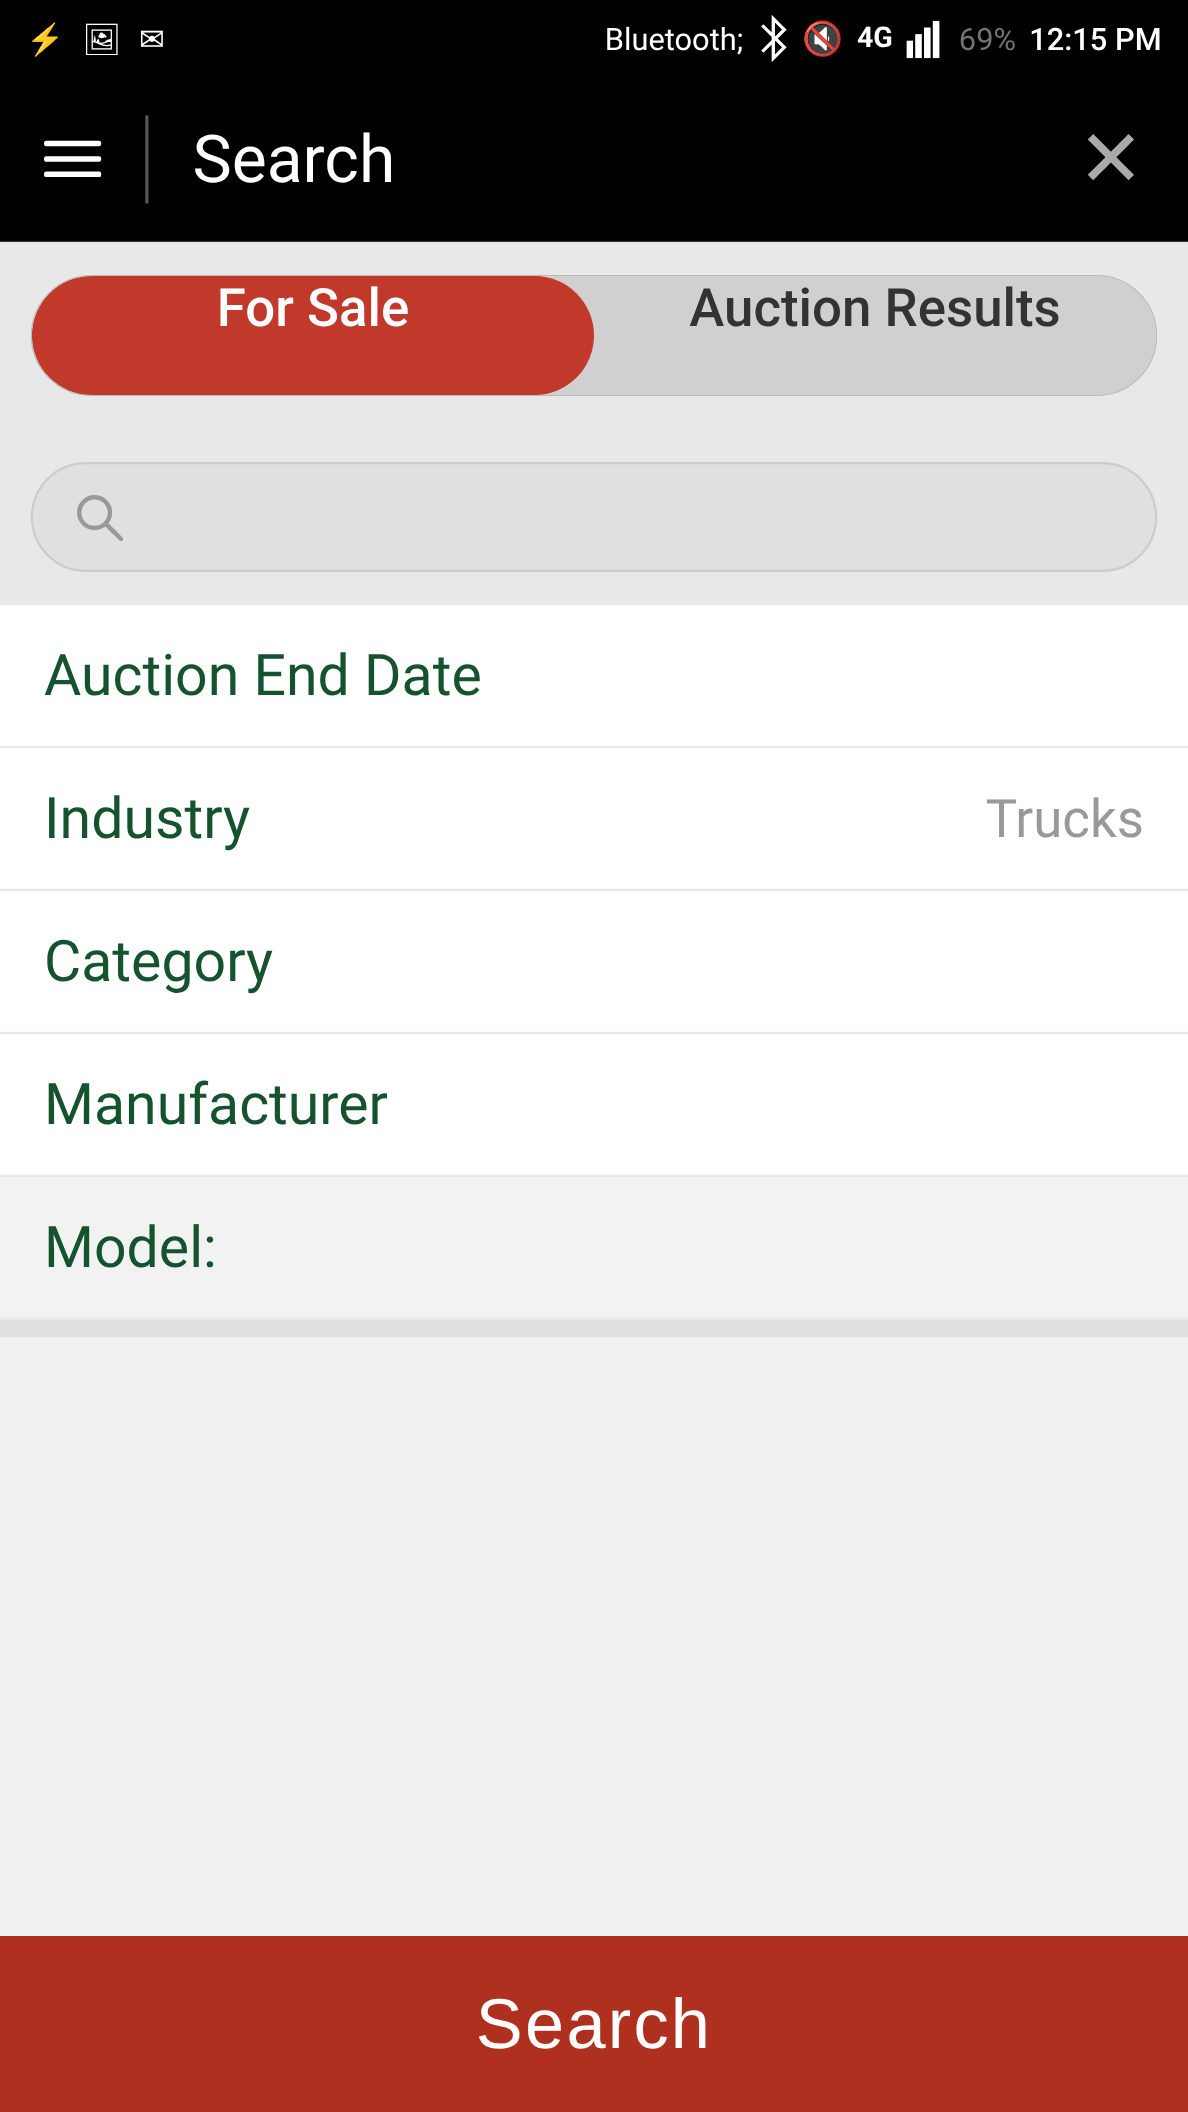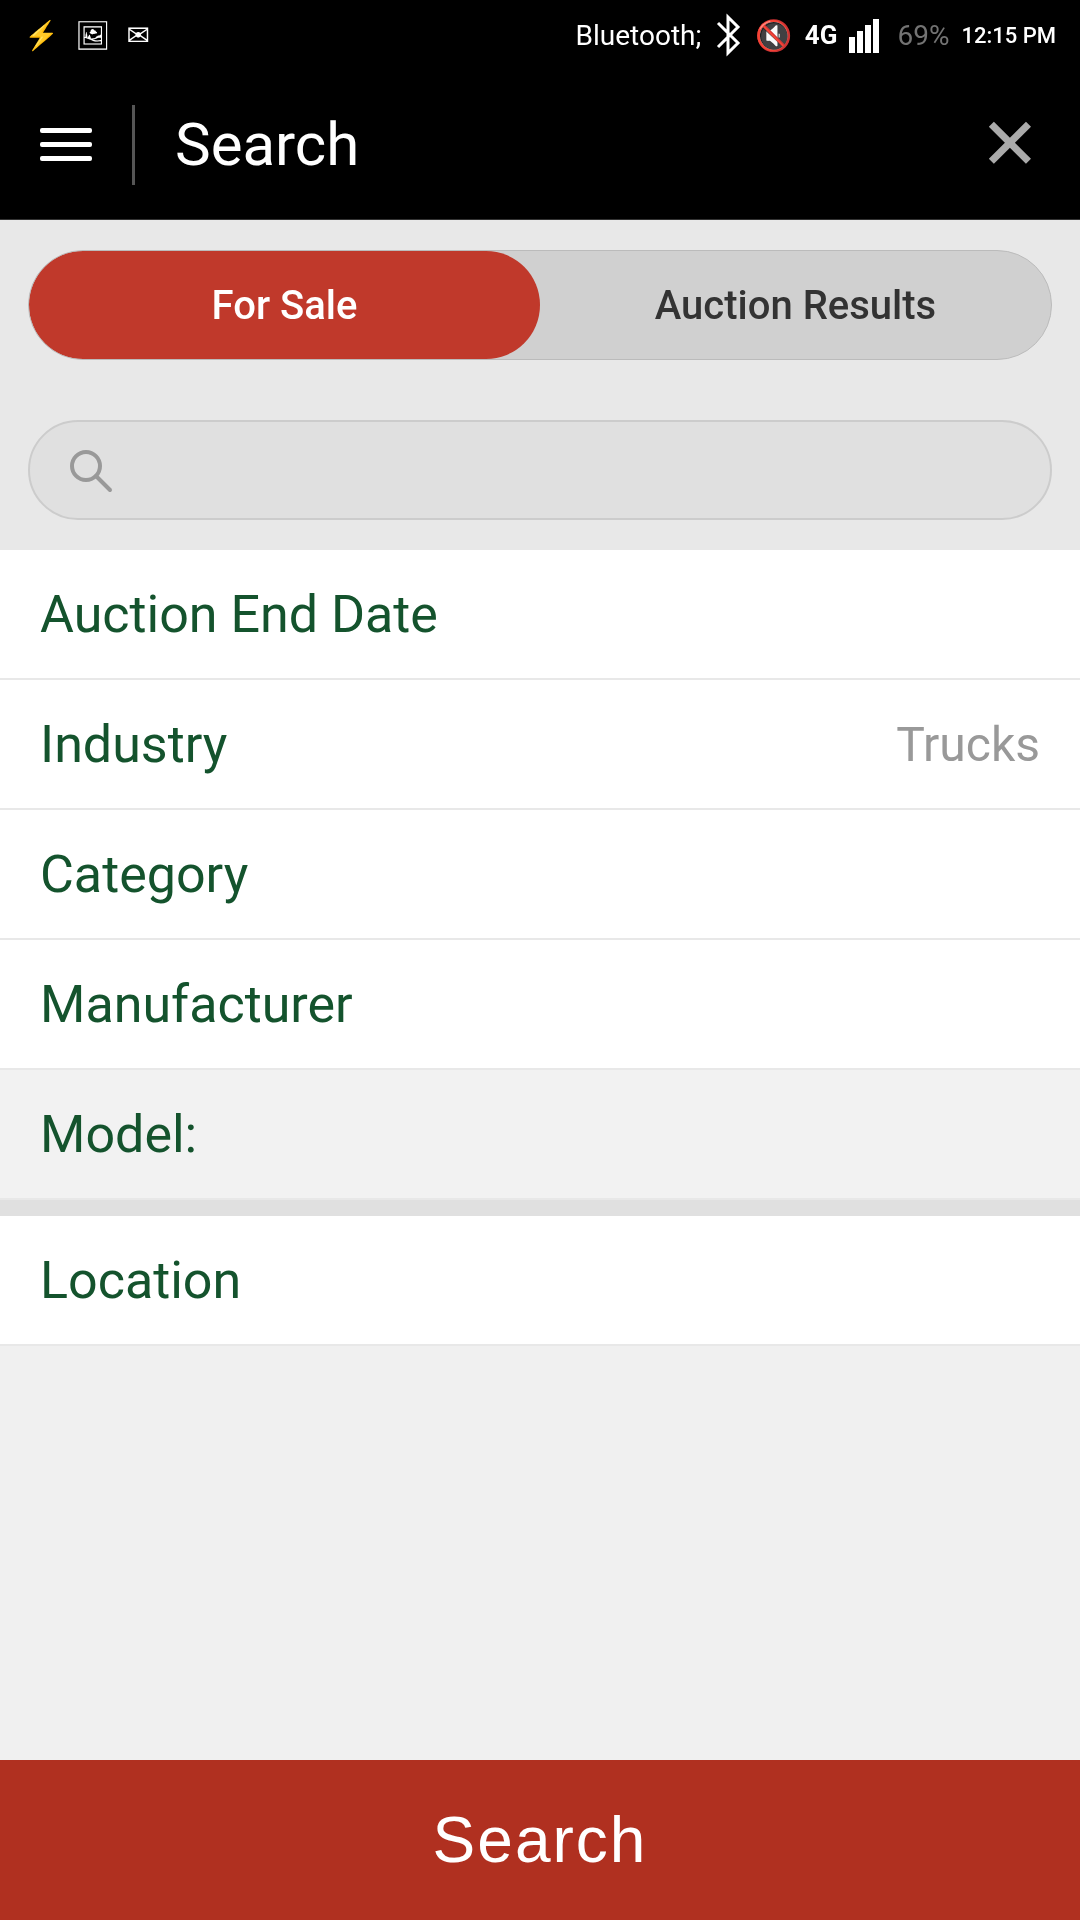--- a/index.html
+++ b/index.html
@@ -41,21 +41,21 @@
 
     .status-right {
       display: flex;
       align-items: center;
       gap: 12px;
       color: #fff;
       font-size: 28px;
     }
 
     .status-time {
-      font-size: 22px;
+      font-size: 28px;
       font-weight: 500;
       color: #fff;
     }
 
     
     .header {
       width: 100%;
       height: 150px;
       background: #000;
       display: flex;
@@ -119,23 +119,22 @@
       height: 110px;
       border-radius: 55px;
       overflow: hidden;
       background: #d0d0d0;
       border: 1px solid #bbb;
     }
 
     .toggle-tab {
       flex: 1;
       display: flex;
-      align-items: center;
       justify-content: center;
-      font-size: 40px;
+      font-size: 48px;
       font-weight: 500;
       cursor: pointer;
     }
 
     .toggle-tab.active {
       background: #c0392b;
       color: #fff;
       border-radius: 55px;
     }
 
@@ -320,22 +319,19 @@
     <div class="filter-row">
       <span class="filter-label">Category</span>
     </div>
     <div class="filter-row">
       <span class="filter-label">Manufacturer</span>
     </div>
     <div class="filter-row shaded">
       <span class="filter-label">Model:</span>
     </div>
     <div class="divider-thick"></div>
-    <div class="filter-row">
-      <span class="filter-label">Location</span>
-    </div>
   </div>
 
 <div style="height: 160px;"></div>
 
 <button class="search-button">
   <span class="search-button-label">Search</span>
 </button>
 
 </body></html>

